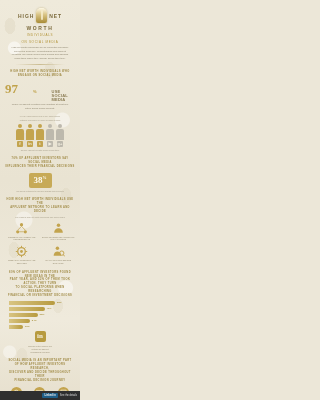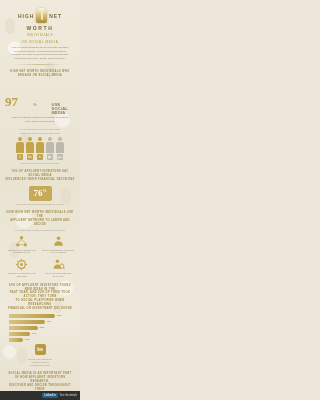--- a/index.html
+++ b/index.html
@@ -42,21 +42,21 @@
     width:2px;height:10px;border-radius:1px;background:#f6eccb;opacity:.85;
   }
   .t-worth{font-size:5px;letter-spacing:1.6px;font-weight:bold;color:#7b6a3c;margin-top:2px;}
   .subtitle{font-size:3px;letter-spacing:.7px;margin-top:2px;color:#b39439;line-height:1.5;}
   .rule{height:1px;background:linear-gradient(90deg,transparent,#cbbd92,transparent);margin:3px 10px;}
   .body-txt{font-size:2.4px;line-height:1.55;color:#8d856f;padding:0 4px;}
 
   
   #stat-social{margin-top:5px;}
   .kicker{font-size:2.6px;letter-spacing:.4px;font-weight:bold;color:#a08a45;line-height:1.5;}
-  .bignum-row{display:flex;align-items:baseline;justify-content:center;gap:15px;margin-top:17px;}
+  .bignum-row{display:flex;align-items:baseline;justify-content:center;gap:15px;margin-top:4px;}
   .bignum{font-size:13px;font-weight:bold;color:#c0a24a;line-height:1;font-family:"Liberation Serif",serif;}
   .pct{font-size:4px;font-weight:bold;color:#c0a24a;}
   .bignum-lbl{font-size:4px;font-weight:bold;color:#8b7c54;text-align:left;line-height:1.1;letter-spacing:.2px;}
 
   
   #platforms{margin-top:5px;}
   .people{display:flex;justify-content:center;gap:2px;align-items:flex-end;margin-top:3px;}
   .p-col{display:flex;flex-direction:column;align-items:center;gap:1px;}
   .person{width:8px;height:16px;position:relative;}
   .person .head{width:4px;height:4px;border-radius:50%;margin:0 auto;}
@@ -186,21 +186,21 @@
         <div class="plat-ico gray">g+</div>
       </div>
     </div>
     <div class="tiny">Source: affluent investor social media study</div>
   </div>
 
   <div class="sec" id="stat-research">
     <div class="kicker">76% OF AFFLUENT INVESTORS SAY SOCIAL MEDIA</div>
     <div class="kicker">INFLUENCES THEIR FINANCIAL DECISIONS</div>
     <div class="badge">
-      <span>76</span><span class="sm">%</span>
+      <span>38</span><span class="sm">%</span>
     </div>
     <div class="tiny">use social networks to research brands and providers</div>
   </div>
 
   <div class="sec" id="uses">
     <div class="kicker">HOW HIGH NET WORTH INDIVIDUALS USE THE</div>
     <div class="kicker">AFFLUENT NETWORK TO LEARN AND DECIDE</div>
     <div class="tiny">The reasons high net worth individuals use social media</div>
     <div class="grid2">
       <div class="cell">

